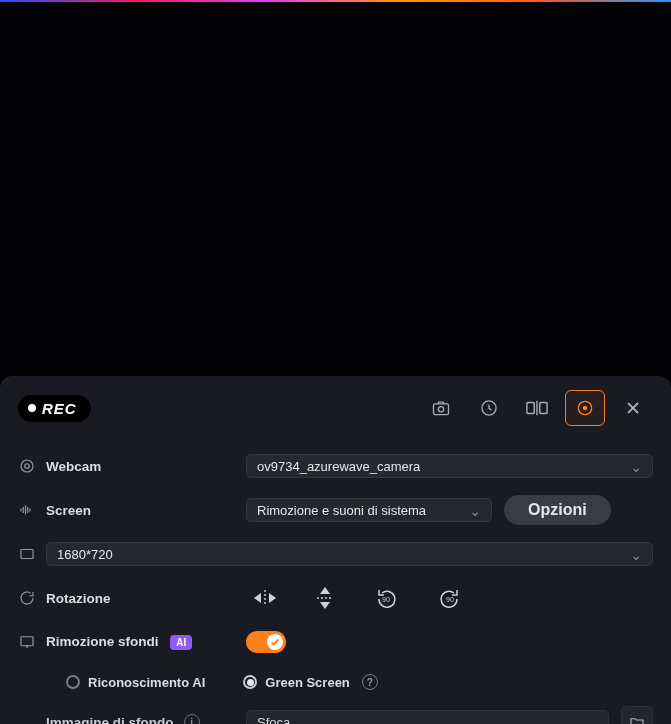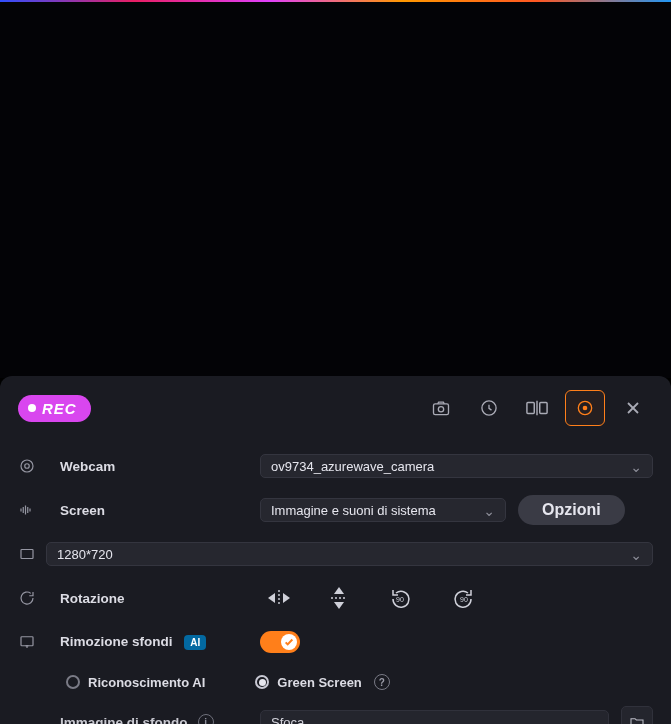--- a/index.html
+++ b/index.html
@@ -28,21 +28,21 @@
   }
   .panel-header {
     display: flex;
     align-items: center;
     padding: 14px 18px 12px 18px;
   }
   .rec-btn {
     display: inline-flex;
     align-items: center;
     gap: 6px;
-    background: #d946ef;
+    background: #000000;
     border-radius: 16px;
     padding: 5px 14px 5px 10px;
     font-weight: 700;
     font-style: italic;
     color: #fff;
     font-size: 15px;
     letter-spacing: 1px;
     cursor: pointer;
   }
   .rec-dot { width: 8px; height: 8px; border-radius: 50%; background: #fff; display: inline-block; }
@@ -79,21 +79,20 @@
     width: 28px;
     display: flex;
     align-items: center;
     color: #9596a2;
   }
   .row-label {
     width: 200px;
     color: #dcdce4;
     font-weight: 600;
     font-size: 13.5px;
-    margin-left: 14px;
   }
   .row-controls {
     flex: 1;
     display: flex;
     align-items: center;
     gap: 12px;
   }
   .select {
     flex: 1;
     background: #26272f;
@@ -125,21 +124,21 @@
     font-weight: 600;
     cursor: pointer;
     white-space: nowrap;
   }
   .rot-controls { display: flex; gap: 40px; padding-left: 8px; }
   .rot-btn { cursor: pointer; color: #cfd0d9; display: flex; align-items: center; }
   .ai-badge {
     display: inline-flex;
     align-items: center;
     justify-content: center;
-    background: #0369a1;
+    background: #8b5cf6;
     color: #fff;
     font-size: 10px;
     font-weight: 700;
     border-radius: 4px;
     padding: 2px 6px;
     margin-left: 8px;
     position: relative;
   }
   .ai-badge::before, .ai-badge::after {
     content:"";
@@ -157,21 +156,21 @@
     position: absolute;
     right: 3px; top: 3px;
     width: 16px; height: 16px;
     background: #fff;
     border-radius: 50%;
     display:flex; align-items:center; justify-content:center;
   }
   .sub-row {
     display: flex;
     align-items: center;
-    gap: 50px;
+    gap: 38px;
     padding: 10px 0 10px 48px;
   }
   .radio-opt {
     display: flex;
     align-items: center;
     gap: 8px;
     cursor: pointer;
     color: #dcdce4;
     font-size: 13px;
     font-weight: 600;
@@ -269,37 +268,37 @@
 
     <div class="row">
       <div class="row-icon">
         <svg width="18" height="18" viewBox="0 0 24 24" fill="none" stroke="currentColor" stroke-width="1.6">
             <path d="M4 14v-4M7 16v-8M10 18v-12M13 16v-8M16 14v-4M19 12v0"></path>
           </svg>
       </div>
       <div class="row-label">Screen</div>
       <div class="row-controls">
         <div class="select" style="flex:0 0 246px">
-          <span>Immagine e suoni di sistema</span>
+          <span>Rimozione e suoni di sistema</span>
         </div>
         <div class="options-btn">
           <span>Opzioni</span>
         </div>
       </div>
     </div>
 
     <div class="row">
       <div class="row-icon">
         <svg width="18" height="18" viewBox="0 0 24 24" fill="none" stroke="currentColor" stroke-width="1.6">
             <rect x="4" y="6" width="16" height="12" rx="1"></rect>
           </svg>
       </div>
       <div class="row-controls">
         <div class="select">
-          <span>1280*720</span>
+          <span>1680*720</span>
         </div>
       </div>
     </div>
 
     <div class="row">
       <div class="row-icon">
         <svg width="18" height="18" viewBox="0 0 24 24" fill="none" stroke="currentColor" stroke-width="1.6">
             <path d="M20 12a8 8 0 1 1-3-6.2"></path>
             <path d="M20 4v5h-5"></path>
           </svg>

